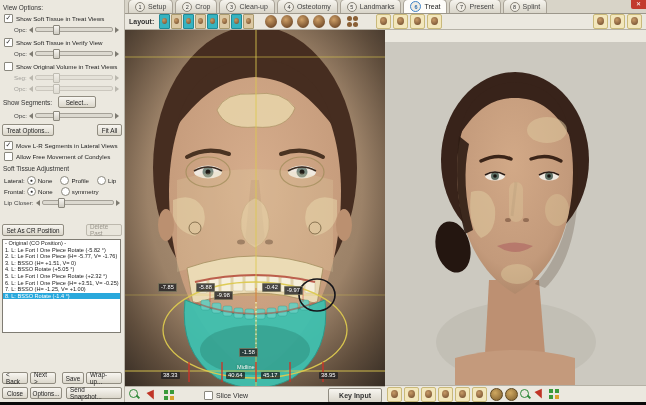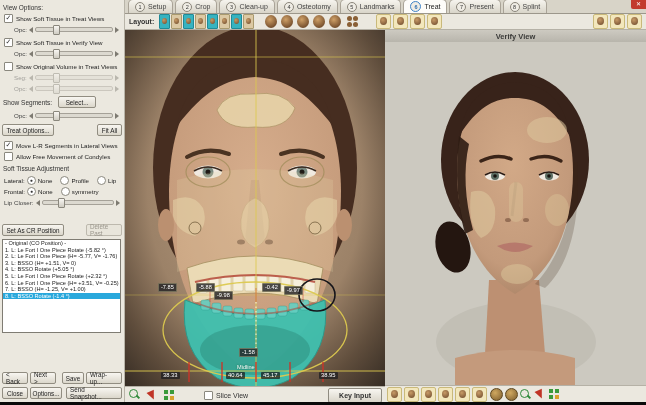--- a/index.html
+++ b/index.html
@@ -369,23 +369,20 @@
     <div class="chip" style="left:137px;top:253px">-0.42</div>
     <div class="chip" style="left:159px;top:256px">-9.97</div>
     <div class="chip" style="left:114px;top:318px">-1.58</div>
     <div class="midline" style="left:112px;top:334px">Midline</div>
     <div class="numchip" style="left:36px;top:342px">38.33</div>
     <div class="numchip" style="left:101px;top:342px">40.64</div>
     <div class="numchip" style="left:136px;top:342px">45.17</div>
     <div class="numchip" style="left:194px;top:342px">38.95</div>
   </div>
 
-  <div class="verifybar">
-    <span>Verify View</span>
-  </div>
   <div class="verifyview">
     <svg width="261" height="343" viewBox="0 0 261 343">
       <defs>
         <radialGradient id="vskin" cx="48%" cy="38%" r="70%">
           <stop offset="0" stop-color="#d2a habits"></stop>
             <stop offset="0" stop-color="#d2a987"></stop>
           <stop offset=".7" stop-color="#c39a7b"></stop>
             <stop offset="1" stop-color="#a67f62"></stop>
         </radialGradient>
       </defs>

